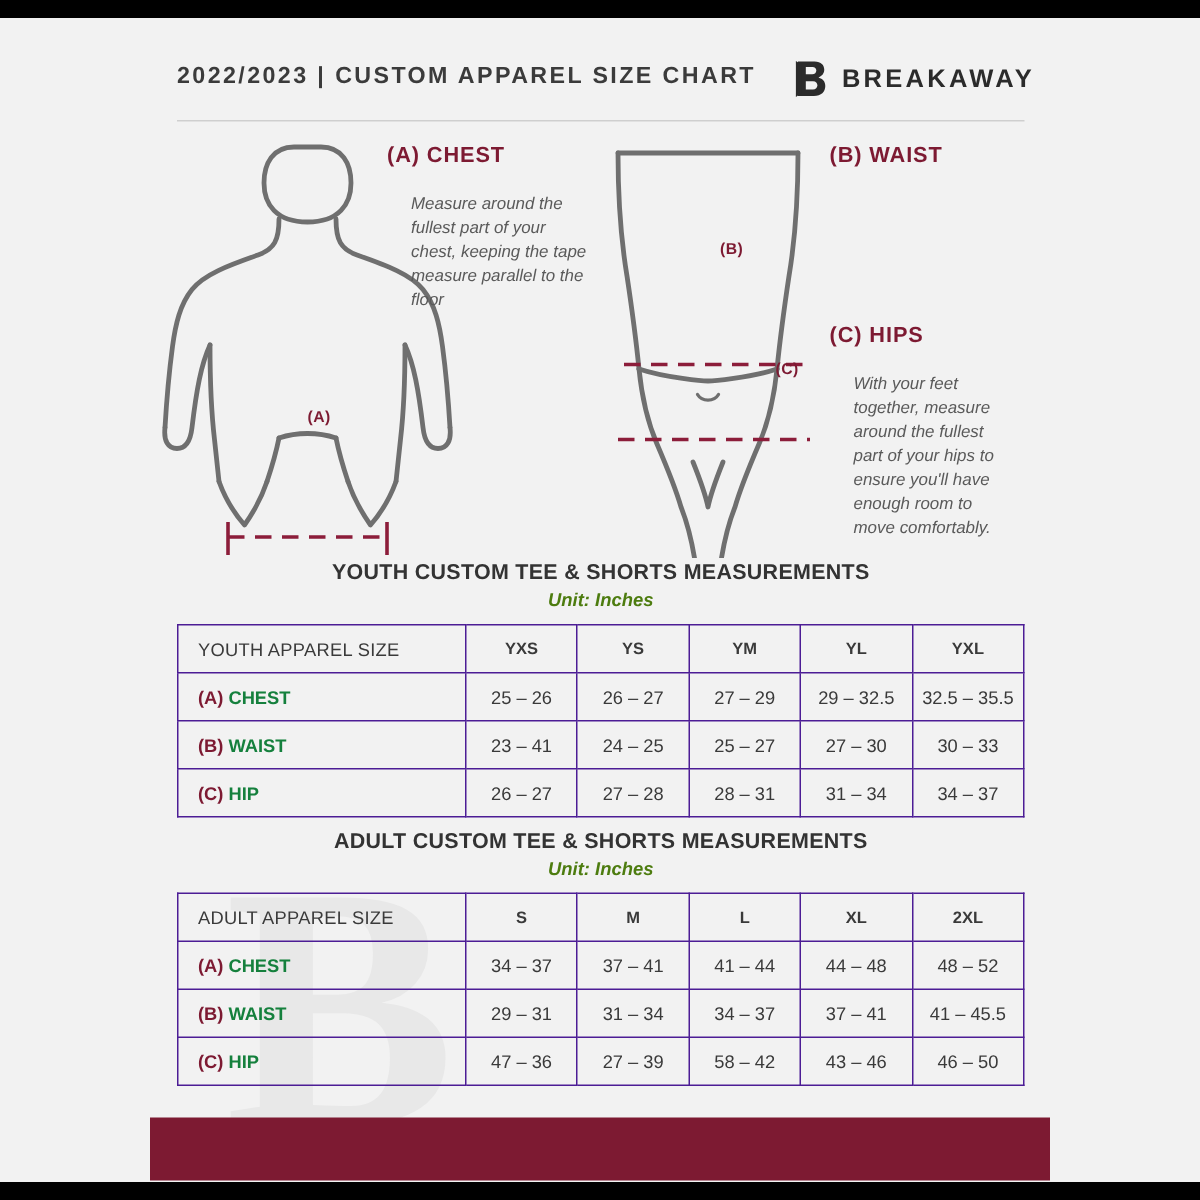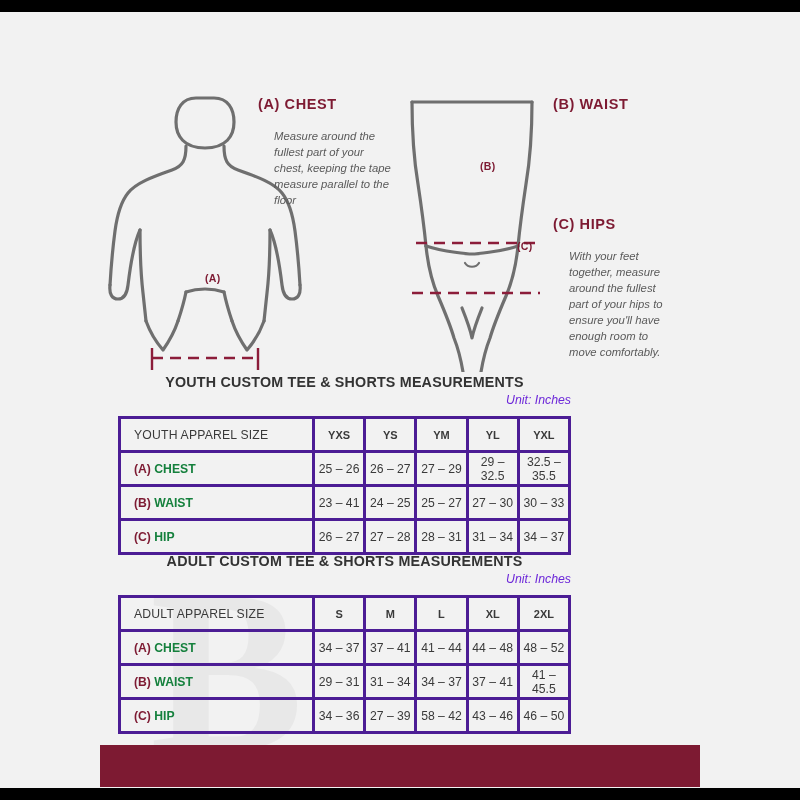--- a/index.html
+++ b/index.html
@@ -130,45 +130,46 @@
     position: absolute;
     font-size: 10.5px;
     font-weight: bold;
     color: #7d1a32;
     letter-spacing: 0.3px;
   }
   
   .section {
     position: absolute;
     left: 118px;
-    width: 453px;
+    width: 565px;
     z-index: 2;
   }
   .sec-title {
     text-align: center;
     font-size: 14.3px;
     font-weight: bold;
     color: #333;
     letter-spacing: 0.2px;
     margin: 0;
   }
   .sec-unit {
-    text-align: right;
+    text-align: center;
     font-size: 12.3px;
     font-style: italic;
-    color: #6d28d9;
+    color: #4d7c0f;
     margin: 3px 0 9px 0;
+    font-weight: bold;
   }
   table.size {
     width: 100%;
     border-collapse: collapse;
     table-layout: fixed;
   }
   table.size th, table.size td {
-    border: 3px solid #4c1d95;
+    border: 1px solid #4c1d95;
     height: 31px;
     font-size: 12.2px;
     color: #3a3a3a;
     text-align: center;
     vertical-align: middle;
     padding: 0;
     background: transparent;
   }
   table.size th:first-child, table.size td:first-child {
     text-align: left;
@@ -213,20 +214,35 @@
   .bottom-band { top: 788px; height: 12px; }
 </style>
 </head>
 <body>
 
 <div class="page">
   <div class="sheet">
 
     <div class="watermark">B</div>
 
+    <div class="header">
+      <div class="header-title">2022/2023  |  CUSTOM APPAREL SIZE CHART</div>
+      <div class="brand">
+        <span class="brand-mark">
+          <svg width="21" height="26" viewBox="0 0 21 26" aria-hidden="true">
+            <path d="M2 1 H13 C17.5 1 19.5 3.5 19.5 6.4 C19.5 9 18 10.8 15.8 11.6 L15.8 11.9 C18.4 12.5 20.2 14.3 20.2 17.4 C20.2 21.3 17.5 24 12.6 24 H2 Z" fill="#2b2b2b"></path>
+            <path d="M7.2 4.6 H11.6 C13.3 4.6 14.2 5.6 14.2 7 C14.2 8.5 13.2 9.5 11.5 9.5 H7.2 Z" fill="#f2f2f2"></path>
+            <path d="M7.2 14.2 H12 C13.9 14.2 14.9 15.3 14.9 16.9 C14.9 18.6 13.8 19.7 11.9 19.7 H7.2 Z" fill="#f2f2f2"></path>
+            <path d="M0.6 0.6 L4.6 3.2 L4.6 21.9 L0.6 24.6 Z" fill="#2b2b2b"></path>
+          </svg>
+        </span>
+        <span class="brand-name">BREAKAWAY</span>
+      </div>
+      <div class="header-rule"></div>
+    </div>
 
     <div class="illustration">
 
       <svg width="800" height="292" viewBox="0 0 800 292" style="position:absolute;left:0;top:0;" aria-hidden="true">
         <g fill="none" stroke="#6f6f6f" stroke-width="3.2" stroke-linecap="round" stroke-linejoin="round">
 
           <path d="M196 18 C182 18 176 29 176 42 C176 56 184 68 205 68 C226 68 234 56 234 42 C234 29 228 18 214 18 Z"></path>
 
           <path d="M186 66 C186 80 183 86 172 90 C152 97 136 103 128 113 C120 123 117 136 115 151 C113 166 111 188 110 205
                    M224 66 C224 80 227 86 238 90 C258 97 274 103 282 113 C290 123 293 136 295 151 C297 166 299 188 300 205"></path>
@@ -372,21 +388,21 @@
             <td>31 – 34</td>
             <td>34 – 37</td>
             <td>37 – 41</td>
             <td>41 – 45.5</td>
           </tr>
           <tr>
             <td class="row-label">
               <span class="mark">(C)</span>
               <span class="txt">HIP</span>
             </td>
-            <td>34 – 36</td>
+            <td>47 – 36</td>
             <td>27 – 39</td>
             <td>58 – 42</td>
             <td>43 – 46</td>
             <td>46 – 50</td>
           </tr>
         </tbody>
       </table>
     </div>
 
     <div class="footer-bar"></div>

